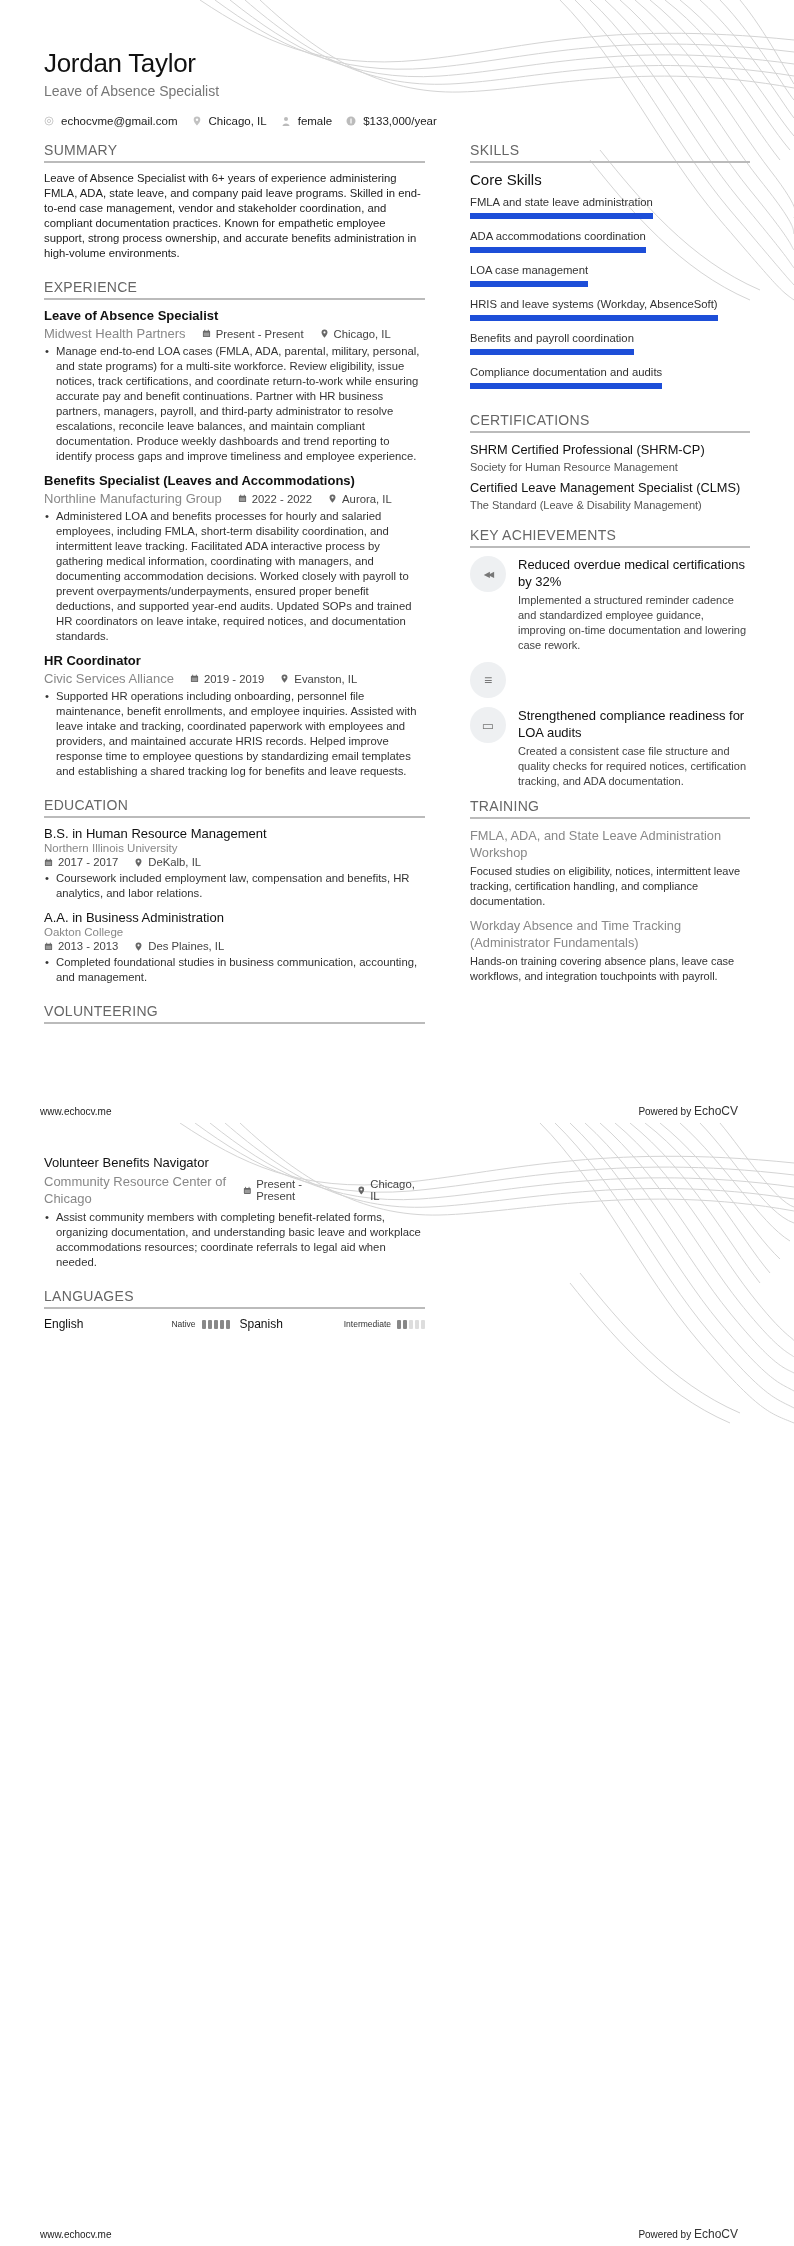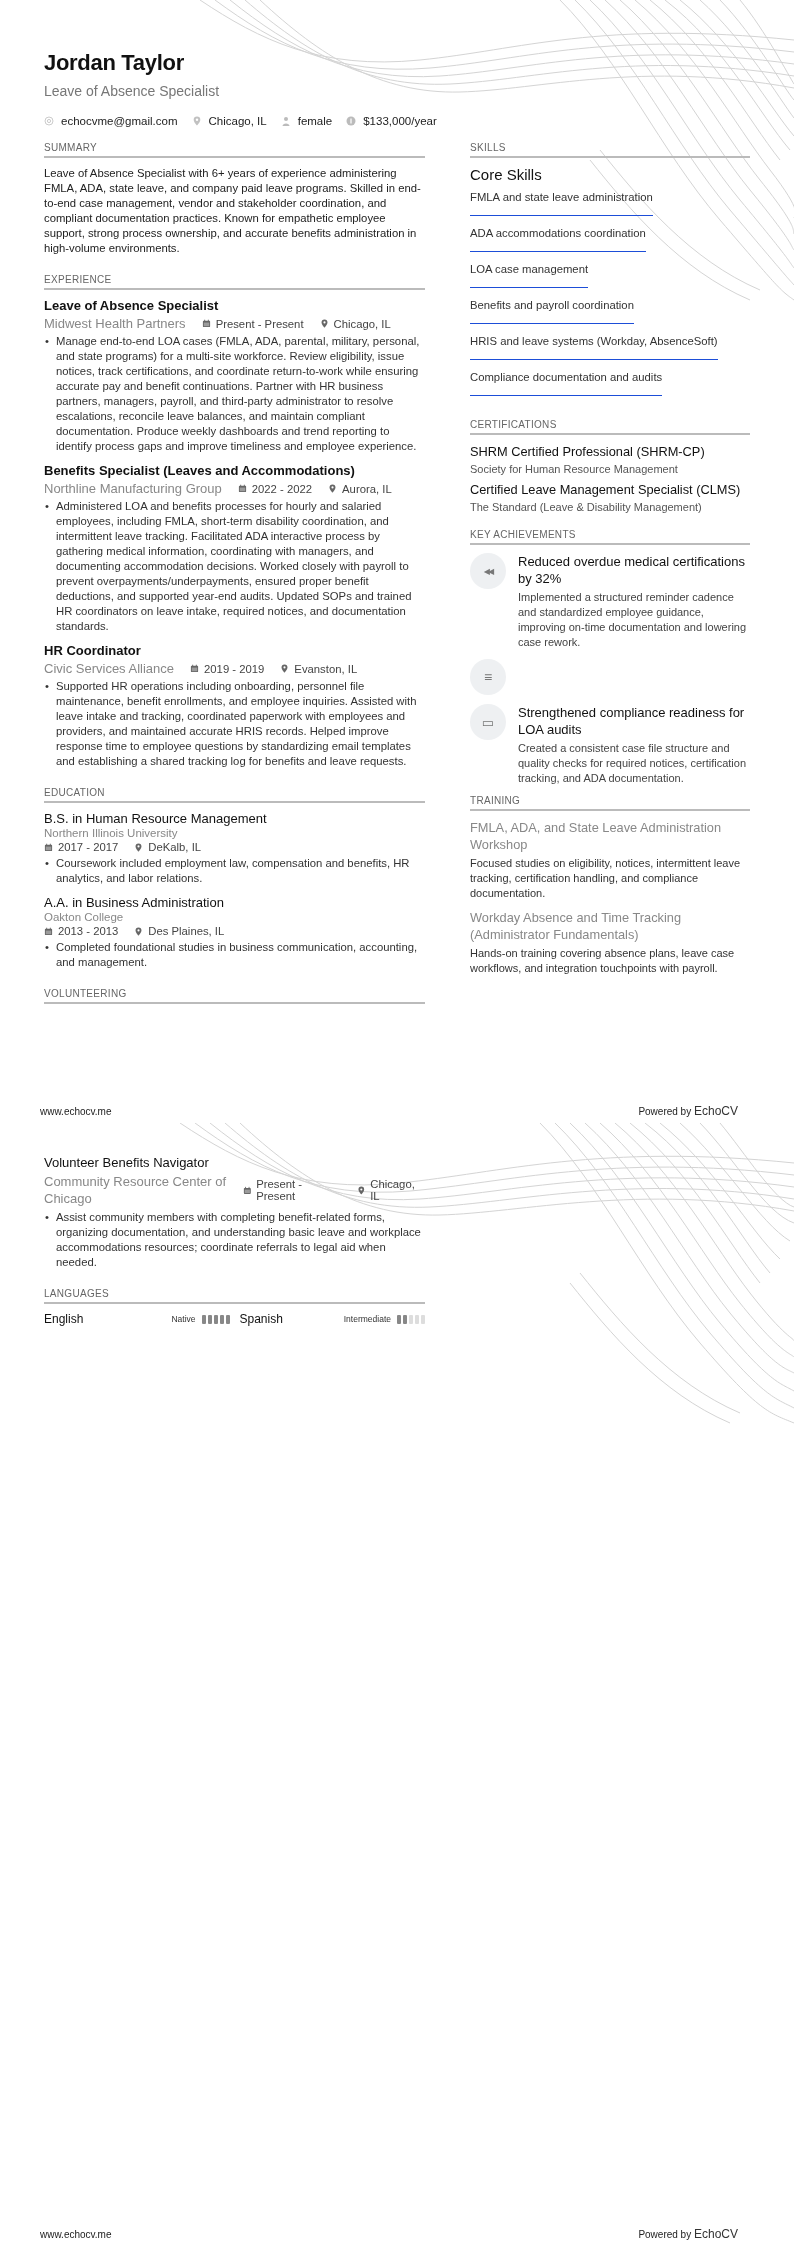--- a/index.html
+++ b/index.html
@@ -2,40 +2,40 @@
 <html><head>
 <meta charset="utf-8">
 <style>
   * { box-sizing: border-box; margin: 0; padding: 0; }
   body { width: 794px; height: 2246px; background: #fff; font-family: "Liberation Sans", sans-serif; color: #1a1a1a; position: relative; overflow: hidden; }
   .page { position: absolute; left: 0; width: 794px; overflow: hidden; }
   .page1 { top: 0; height: 1123px; }
   .page2 { top: 1123px; height: 1123px; }
   .waves { position: absolute; left: 0; top: 0; width: 794px; pointer-events: none; }
   .header { position: absolute; left: 44px; top: 44px; }
-  .name { font-size: 22px; font-weight: bold; color: #111; letter-spacing: -0.3px; line-height: 38px; }
+  .name { font-size: 26px; font-weight: normal; color: #111; letter-spacing: -0.3px; line-height: 38px; }
   .title { font-size: 14px; color: #777; margin-top: 1px; }
   .contacts { display: flex; align-items: flex-start; margin-top: 16px; font-size: 11.5px; color: #222; gap: 14px; }
   .contact { display: flex; align-items: center; gap: 7px; }
   .cicon { width: 10px; height: 10px; display: inline-block; }
   .col-left { position: absolute; left: 44px; width: 381px; }
   .col-right { position: absolute; left: 470px; width: 280px; }
-  .sec-title { font-size: 10px; color: #666; letter-spacing: 0.3px; padding-bottom: 3px; border-bottom: 2px solid #bbb; margin-bottom: 8px; }
+  .sec-title { font-size: 14px; color: #666; letter-spacing: 0.3px; padding-bottom: 3px; border-bottom: 2px solid #bbb; margin-bottom: 8px; }
   .summary { font-size: 11.3px; line-height: 15px; color: #222; }
   .job { margin-bottom: 9px; }
   .job-title { font-size: 13px; font-weight: bold; color: #111; margin-bottom: 3px; }
   .job-meta { display: flex; align-items: center; gap: 16px; font-size: 11.3px; color: #444; margin-bottom: 3px; }
   .company { font-size: 13px; color: #888; }
   .meta-item { display: flex; align-items: center; gap: 5px; }
   .bullet { font-size: 11.3px; line-height: 15px; color: #333; padding-left: 12px; position: relative; }
   .bullet::before { content: "\2022"; position: absolute; left: 1px; top: 0; }
   .edu-deg { font-size: 13px; color: #111; margin-bottom: 1px; }
   .edu-school { font-size: 11.5px; color: #888; margin-bottom: 2px; }
   .sub-head { font-size: 15px; color: #111; margin-bottom: 4px; }
-  .skill { font-size: 11.3px; color: #333; padding-bottom: 12px; margin-bottom: 7px; border-bottom: 1px solid #1d4ed8; display: inline-block; }
+  .skill { font-size: 11.3px; color: #333; padding-bottom: 5px; margin-bottom: 7px; border-bottom: 6px solid #1d4ed8; display: inline-block; }
   .skill-wrap { display: block; }
   .cert-name { font-size: 12.8px; color: #111; line-height: 17px; }
   .cert-org { font-size: 11px; color: #555; margin: 3px 0 6px; }
   .ach { display: flex; gap: 12px; margin-bottom: 9px; }
   .ach-icon { width: 36px; height: 36px; border-radius: 50%; background: #eef0f2; flex: 0 0 36px; display: flex; align-items: center; justify-content: center; color: #777; font-size: 11px; }
   .ach-title { font-size: 13px; color: #111; line-height: 17px; margin-bottom: 3px; }
   .ach-desc { font-size: 11px; color: #444; line-height: 15px; }
   .tr-name { font-size: 12.8px; color: #888; line-height: 17px; margin-bottom: 3px; }
   .tr-desc { font-size: 11px; color: #333; line-height: 15px; margin-bottom: 8px; }
   .footer { position: absolute; left: 40px; right: 56px; display: flex; justify-content: space-between; align-items: baseline; font-size: 10px; color: #222; }
@@ -242,22 +242,22 @@
     </div>
   </div>
 
   <div class="col-right" style="top:142px;">
     <div>
       <div class="sec-title">SKILLS</div>
       <div class="sub-head">Core Skills</div>
       <div class="skill-wrap"><span class="skill">FMLA and state leave administration</span></div>
       <div class="skill-wrap"><span class="skill">ADA accommodations coordination</span></div>
       <div class="skill-wrap"><span class="skill">LOA case management</span></div>
+      <div class="skill-wrap"><span class="skill">HRIS and leave systems (Workday, AbsenceSoft)</span></div>
       <div class="skill-wrap"><span class="skill">Benefits and payroll coordination</span></div>
-      <div class="skill-wrap"><span class="skill">HRIS and leave systems (Workday, AbsenceSoft)</span></div>
       <div class="skill-wrap"><span class="skill">Compliance documentation and audits</span></div>
     </div>
 
     <div style="margin-top:16px;">
       <div class="sec-title">CERTIFICATIONS</div>
       <div>
         <div class="cert-name">SHRM Certified Professional (SHRM-CP)</div>
         <div class="cert-org">Society for Human Resource Management</div>
       </div>
       <div>

